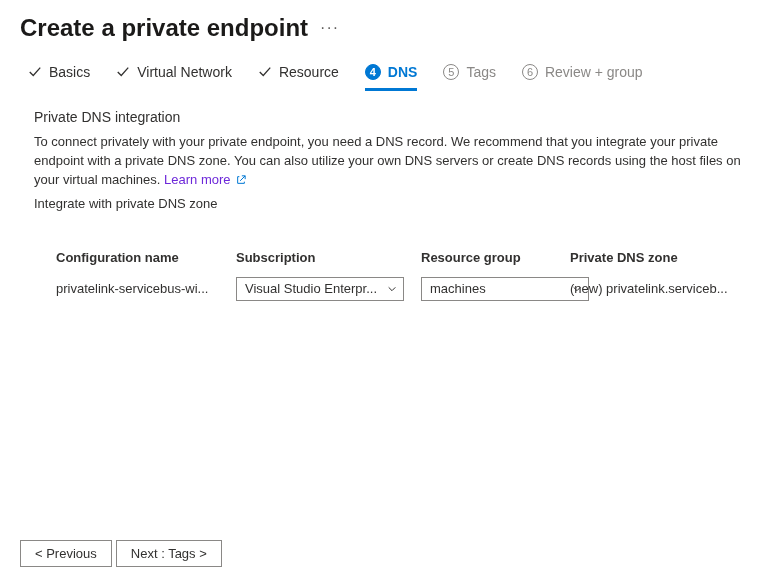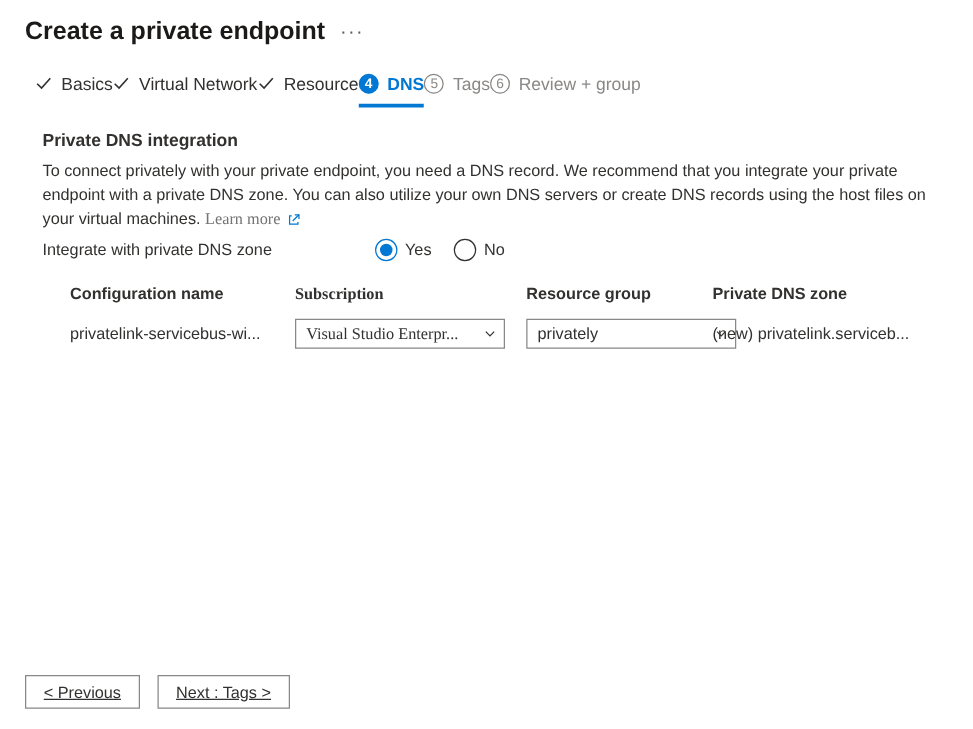--- a/index.html
+++ b/index.html
@@ -6,74 +6,74 @@
     body {
       font-family: "Segoe UI", -apple-system, BlinkMacSystemFont, sans-serif;
       font-size: 13px;
       color: #323130;
       background: #fff;
       width: 778px;
       height: 583px;
       position: relative;
     }
     .header { padding: 14px 20px 8px 20px; display: flex; align-items: center; }
-    .page-title { font-size: 20px; font-weight: 600; color: #1b1a19; }
+    .page-title { font-size: 24px; font-weight: 600; color: #1b1a19; }
     .ellipsis { margin-left: 12px; color: #605e5c; font-size: 16px; letter-spacing: 1px; cursor: pointer; }
 
-    .tabs { display: flex; align-items: center; padding: 14px 28px 0 28px; border-bottom: none; }
+    .tabs { display: flex; align-items: center; gap: 26px; padding: 14px 28px 0 28px; border-bottom: none; }
     .tab { display: flex; align-items: center; gap: 7px; padding-bottom: 8px; border-bottom: 3px solid transparent; cursor: pointer; font-size: 14px; }
     .tab.active { border-bottom-color: #0078d4; color: #0078d4; font-weight: 600; }
     .tab.active .step-badge { background: #0078d4; color: #fff; border-color: #0078d4; }
     .step-badge {
       width: 16px; height: 16px; border-radius: 50%;
       border: 1px solid #8a8886; color: #8a8886;
       display: inline-flex; align-items: center; justify-content: center;
       font-size: 11px; line-height: 1; flex-shrink: 0;
     }
     .tab.pending { color: #8a8886; }
     .check-svg { width: 14px; height: 14px; }
 
     .content { padding: 18px 34px 0 34px; }
-    .section-title { font-size: 14px; font-weight: 700; margin-bottom: 8px; }
+    .section-title { font-size: 14px; font-weight: 400; margin-bottom: 8px; }
     .desc { font-size: 13px; line-height: 1.45; color: #323130; margin-bottom: 6px; }
-    .learn-link { color: #737373; text-decoration: none; cursor: pointer; font-family: Liberation Serif, serif; }
+    .learn-link { color: #6d28d9; text-decoration: none; cursor: pointer; }
     .ext-icon { width: 10px; height: 10px; display: inline-block; vertical-align: middle; margin-left: 2px; }
 
-    .field-row { display: flex; align-items: center; gap: 16px; margin-top: 2px; }
+    .field-row { display: flex; align-items: center; gap: 0; margin-top: 2px; }
     .field-label { width: 250px; font-size: 13px; }
     .radio-group { display: flex; align-items: center; gap: 18px; }
     .radio { display: flex; align-items: center; gap: 6px; cursor: pointer; }
     .radio-circle {
       width: 18px; height: 18px; border-radius: 50%;
       border: 1px solid #323130; display: flex; align-items: center; justify-content: center;
     }
     .radio.selected .radio-circle { border-color: #0078d4; border-width: 1.5px; }
     .radio-dot { width: 10px; height: 10px; border-radius: 50%; background: #0078d4; display: none; }
     .radio.selected .radio-dot { display: block; }
 
-    .table { margin-top: 12px; width: 100%; }
+    .table { margin-top: 33px; width: 100%; }
     .thead, .trow { display: flex; align-items: center; padding: 6px 0 6px 22px; }
     .thead { font-weight: 600; font-size: 13px; }
     .col-config { width: 180px; padding-right: 10px; }
-    .col-sub { width: 185px; padding-right: 10px; font-family: Liberation Serif, serif; }
+    .col-sub { width: 185px; padding-right: 10px; }
     .col-rg { width: 149px; padding-right: 10px; }
     .col-dns { flex: 1; }
     .trow .cell { font-size: 13px; overflow: hidden; text-overflow: ellipsis; white-space: nowrap; }
     .select {
       border: 1px solid #8a8886; background: #fff; height: 24px;
       display: flex; align-items: center; justify-content: space-between;
       padding: 0 6px 0 8px; font-size: 13px; cursor: pointer;
       width: 168px;
     }
     .select-text { overflow: hidden; text-overflow: ellipsis; white-space: nowrap; flex: 1; }
     .chev { width: 10px; height: 10px; flex-shrink: 0; margin-left: 6px; }
 
     .footer {
       position: absolute; bottom: 16px; left: 20px;
-      display: flex; gap: 14px; text-decoration: underline;
+      display: flex; gap: 4px;
     }
     .btn {
       border: 1px solid #8a8886; background: #fff; color: #323130;
       font-size: 13px; padding: 5px 14px; cursor: pointer;
     }
   </style>
 </head>
 <body>
 
 <div class="header">
@@ -123,32 +123,20 @@
       <svg class="ext-icon" viewBox="0 0 12 12" fill="none" stroke="#0078d4" stroke-width="1.2">
           <path d="M4 2H2v8h8V8"></path>
           <path d="M7 1h4v4"></path>
           <path d="M11 1L5 7"></path>
         </svg>
     </a>
   </p>
 
   <div class="field-row">
     <label class="field-label">Integrate with private DNS zone</label>
-    <div class="radio-group">
-      <div class="radio selected">
-        <span class="radio-circle">
-            <span class="radio-dot"></span>
-          </span>
-        <span>Yes</span>
-      </div>
-      <div class="radio">
-        <span class="radio-circle"></span>
-        <span>No</span>
-      </div>
-    </div>
   </div>
 
   <div class="table">
     <div class="thead">
       <div class="col-config">Configuration name</div>
       <div class="col-sub">Subscription</div>
       <div class="col-rg">Resource group</div>
       <div class="col-dns">Private DNS zone</div>
     </div>
     <div class="trow">
@@ -156,21 +144,21 @@
       <div class="col-sub">
         <div class="select">
           <span class="select-text">Visual Studio Enterpr...</span>
           <svg class="chev" viewBox="0 0 12 12" fill="none" stroke="#323130" stroke-width="1.2">
               <path d="M2 4l4 4 4-4"></path>
             </svg>
         </div>
       </div>
       <div class="col-rg">
         <div class="select">
-          <span class="select-text">privately</span>
+          <span class="select-text">machines</span>
           <svg class="chev" viewBox="0 0 12 12" fill="none" stroke="#323130" stroke-width="1.2">
               <path d="M2 4l4 4 4-4"></path>
             </svg>
         </div>
       </div>
       <div class="col-dns cell">(new) privatelink.serviceb...</div>
     </div>
   </div>
 </main>
 

